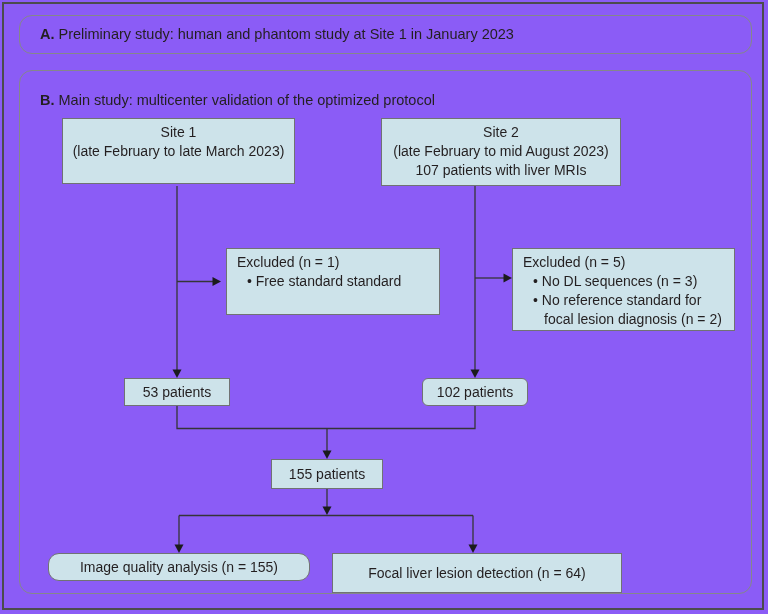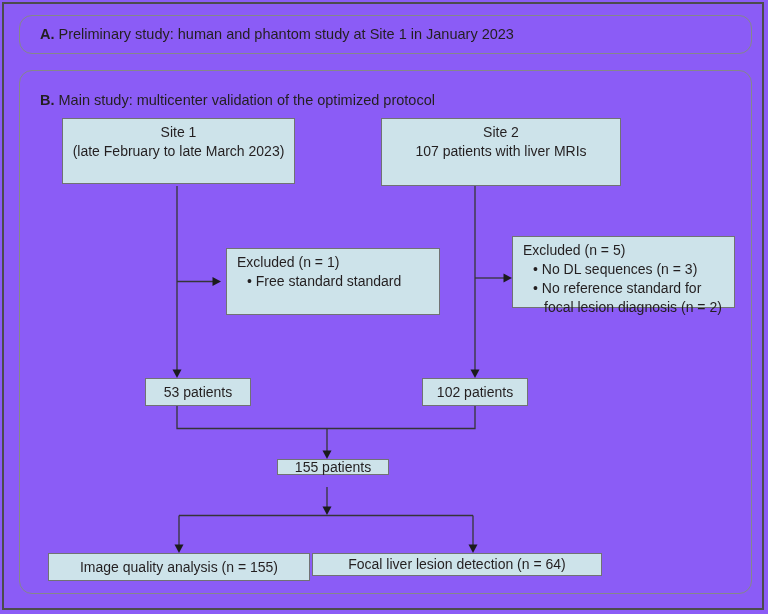--- a/index.html
+++ b/index.html
@@ -55,26 +55,26 @@
     display: flex; align-items: center; justify-content: center;
     text-align: center;
   }
   .fbox.leftalign { text-align: left; padding: 4px 10px; }
   .ln-bullet { padding-left: 10px; }
   .ln-cont   { padding-left: 21px; }
 
   .site1-box   { left: 62px;  top: 118px; width: 233px; height: 66px; }
   .site2-box   { left: 355px; top: 118px; width: 240px; height: 68px; margin-left: 26px; }
   .excl1-box   { left: 226px; top: 248px; width: 214px; height: 67px; }
-  .excl2-box   { left: 512px; top: 236px; width: 223px; height: 72px; }
-  .p53-box     { left: 124px; top: 378px; width: 106px; height: 28px; margin-left: 21px; }
-  .p102-box    { left: 422px; top: 378px; width: 106px; height: 28px; }
-  .p155-box    { left: 277px; top: 459px; width: 112px; height: 16px; }
-  .out1-box    { left: 48px;  top: 553px; width: 262px; height: 28px; }
-  .out2-box    { left: 312px; top: 553px; width: 290px; height: 23px; }
+  .excl2-box   { left: 512px; top: 248px; width: 223px; height: 83px; }
+  .p53-box     { left: 124px; top: 378px; width: 106px; height: 28px; }
+  .p102-box    { left: 422px; top: 378px; width: 106px; height: 28px; border-radius: 6px; }
+  .p155-box    { left: 271px; top: 459px; width: 112px; height: 30px; }
+  .out1-box    { left: 48px;  top: 553px; width: 262px; height: 28px; border-radius: 11px; }
+  .out2-box    { left: 332px; top: 553px; width: 290px; height: 40px; }
 
   .arrows-svg { position: absolute; left: 0; top: 0; pointer-events: none; }
   .arrows-svg path { stroke: var(--arrow, #353537); stroke-width: 1.3; fill: none; }
   .arrows-svg polygon { fill: var(--arrow-head, #1b1b1c); stroke: none; }
 </style>
 </head>
 <body>
 
 <div class="canvas">
 
@@ -119,20 +119,21 @@
     <polygon points="468.5,544.5 477.5,544.5 473,553"></polygon>
   </svg>
 
   <div class="fbox centered site1-box">
     <div>Site 1</div>
     <div>(late February to late March 2023)</div>
   </div>
 
   <div class="fbox centered site2-box">
     <div>Site 2</div>
+    <div>(late February to mid August 2023)</div>
     <div>107 patients with liver MRIs</div>
   </div>
 
   <div class="fbox leftalign excl1-box">
     <div>Excluded (n = 1)</div>
     <div class="ln-bullet">• Free standard standard</div>
   </div>
 
   <div class="fbox leftalign excl2-box">
     <div>Excluded (n = 5)</div>

